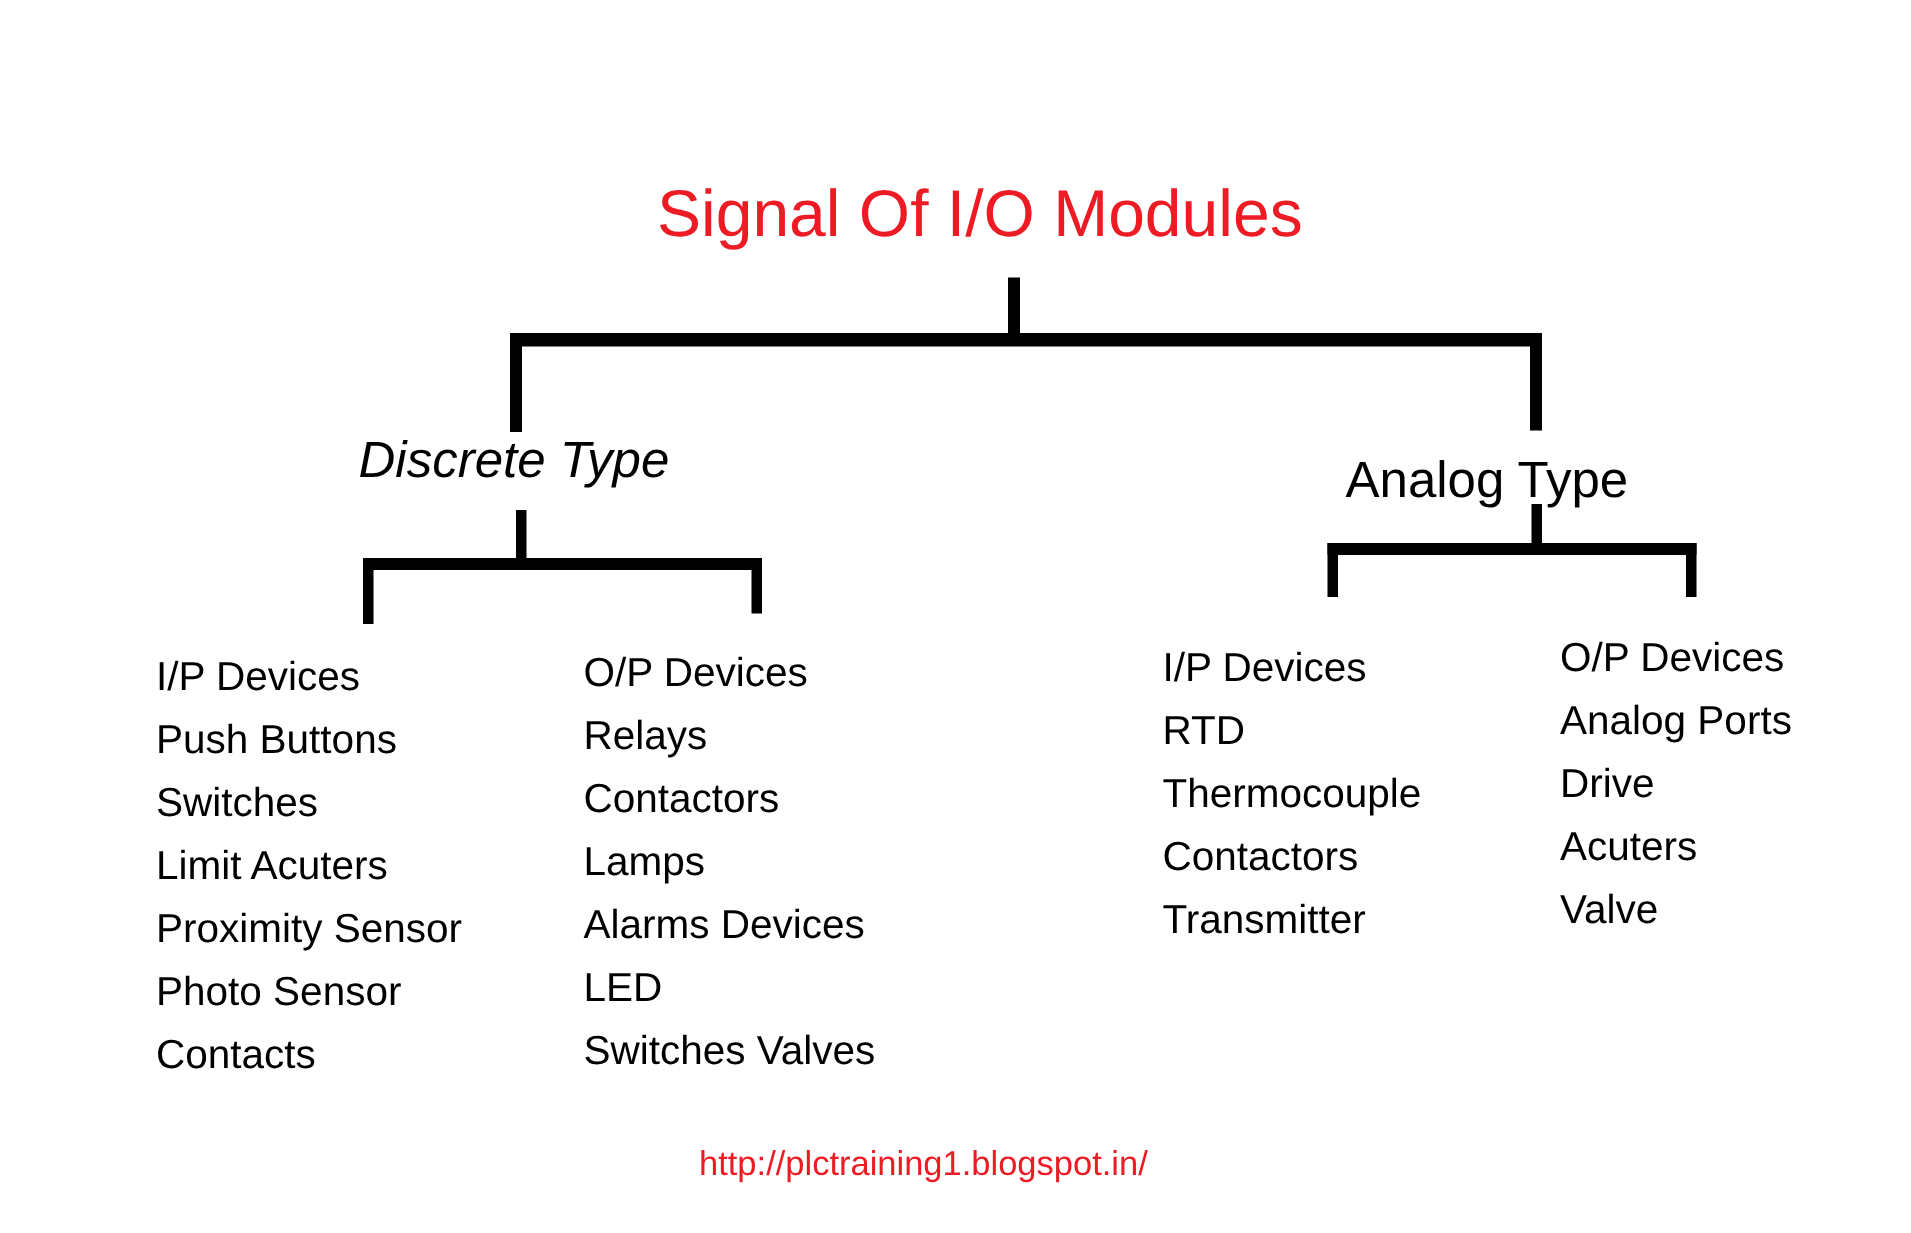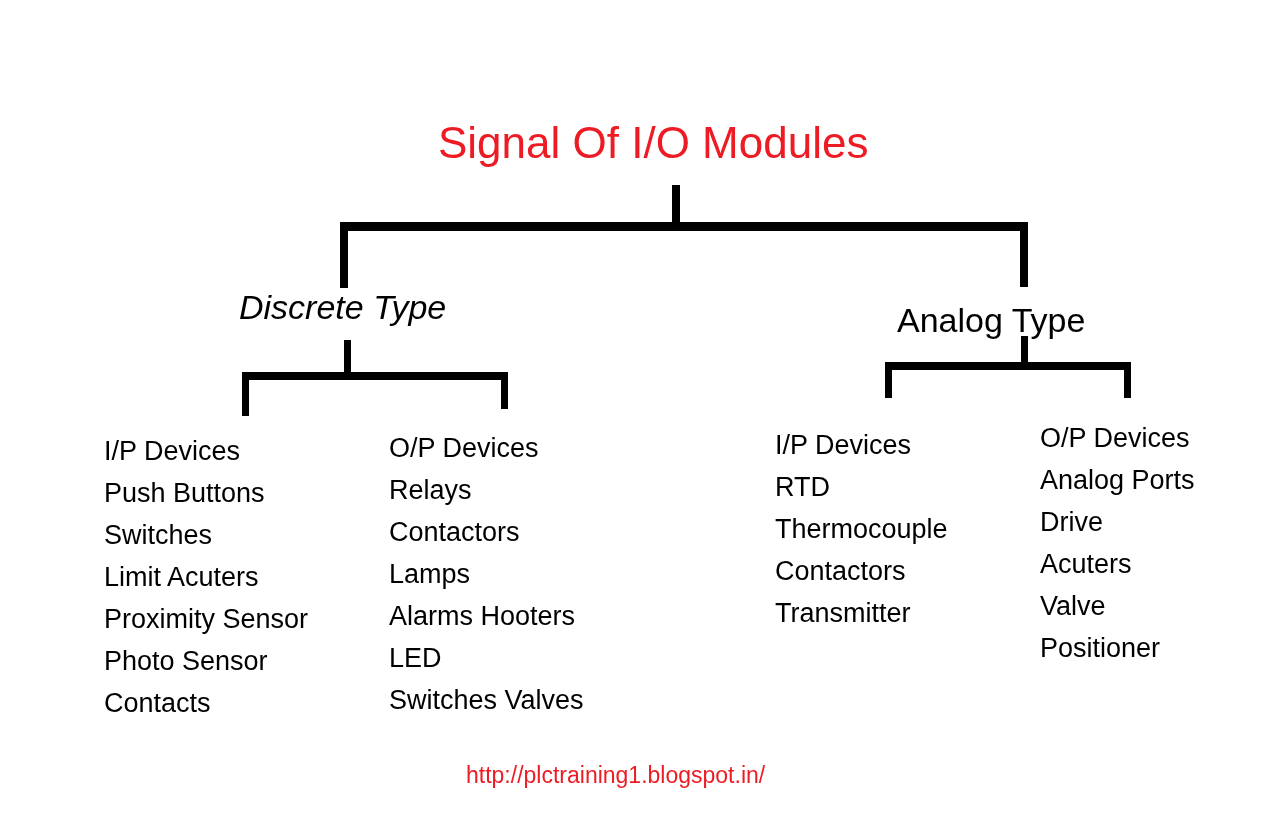--- a/index.html
+++ b/index.html
@@ -100,37 +100,36 @@
     <div>Proximity Sensor</div>
     <div>Photo Sensor</div>
     <div>Contacts</div>
   </div>
 
   <div class="col c2">
     <div>O/P Devices</div>
     <div>Relays</div>
     <div>Contactors</div>
     <div>Lamps</div>
-    <div>Alarms Hooters</div>
+    <div>Alarms Devices</div>
     <div>LED</div>
     <div>Switches Valves</div>
   </div>
 
   <div class="col c3">
     <div>I/P Devices</div>
     <div>RTD</div>
     <div>Thermocouple</div>
     <div>Contactors</div>
     <div>Transmitter</div>
   </div>
 
   <div class="col c4">
     <div>O/P Devices</div>
     <div>Analog Ports</div>
     <div>Drive</div>
     <div>Acuters</div>
     <div>Valve</div>
-    <div>Positioner</div>
   </div>
 
   <div class="footer-url" style="color: rgb(237, 28, 36);">http://plctraining1.blogspot.in/</div>
 
 </div>
 
 </body></html>

